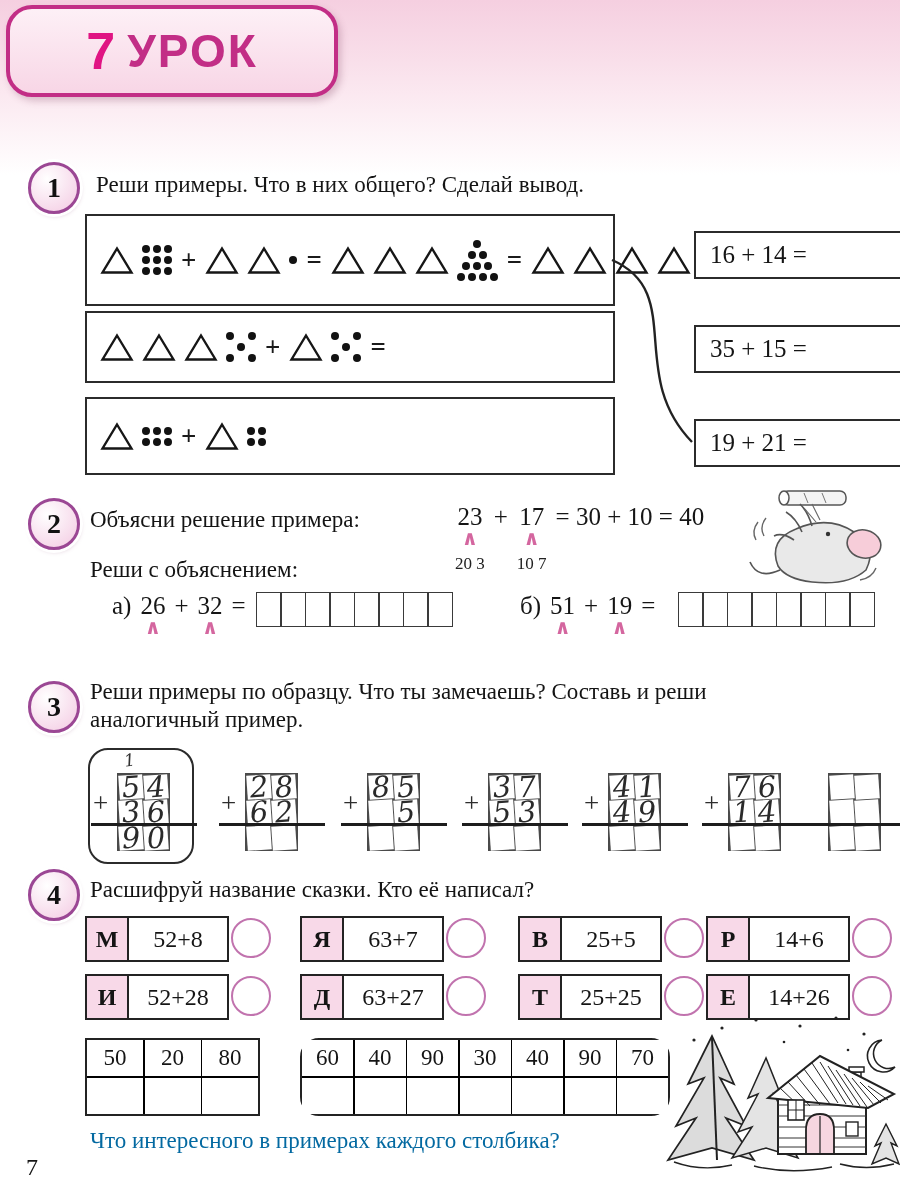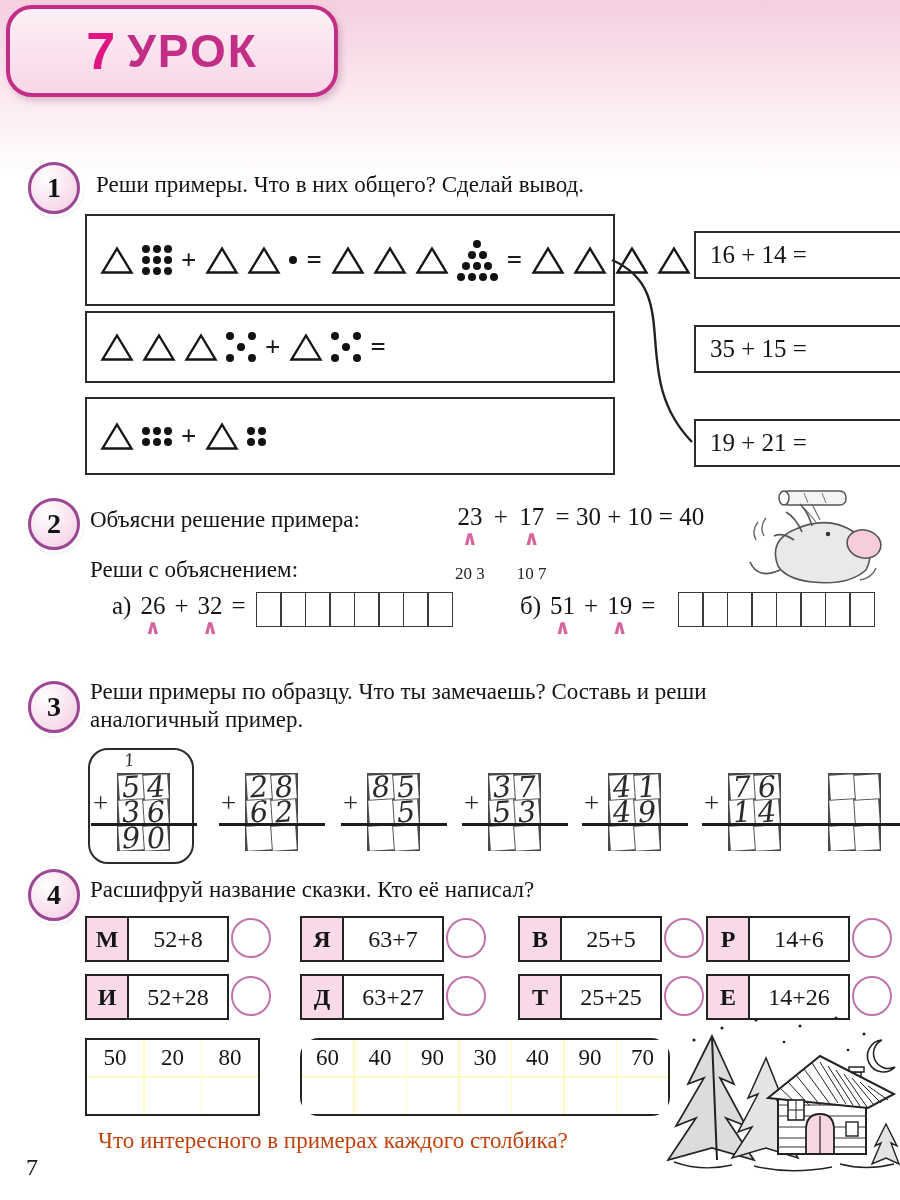--- a/index.html
+++ b/index.html
@@ -43,21 +43,21 @@
   .dots.pyr .dr{justify-content:center;}
   .dots i{width:8px;height:8px;border-radius:50%;background:#121212;display:block;}
 
   .ansbox{position:absolute;width:192px;height:44px;border:2.5px solid #2b2b2b;background:#fff;
     font-size:25px;display:flex;align-items:center;padding-left:14px;}
 
   
   .expr-row{position:absolute;display:flex;align-items:flex-start;gap:9px;font-size:25px;}
   .nstack{display:inline-flex;flex-direction:column;align-items:center;line-height:1.1;}
   .caret{color:var(--caret,#d4669f);font-size:20px;font-weight:bold;line-height:10px;margin-top:2px;}
-  .decomp{font-size:17px;color:#222;margin-top:22px;white-space:pre;}
+  .decomp{font-size:17px;color:#222;margin-top:12px;white-space:pre;}
   .strip{position:absolute;display:flex;gap:1.5px;background:#3a3a3a;border:1.5px solid #3a3a3a;}
   .scell{width:23px;height:33px;background:#fff;}
 
   
   .colwrap{position:absolute;top:25px;width:54px;}
   .roundbox{position:absolute;left:-29px;top:-25px;width:102px;height:112px;
     border:2.5px solid #2b2b2b;border-radius:20px;}
   .carry{position:absolute;left:7px;top:-23px;font-style:italic;font-size:17px;color:#333;
     font-family:"DejaVu Serif",serif;transform:rotate(-8deg);}
   .gplus{position:absolute;left:-24px;top:15px;font-size:27px;color:#2d2d2d;}
@@ -68,25 +68,25 @@
     color:#2a2a2a;transform:rotate(-4deg);}
   .ansline{position:absolute;left:-26px;top:50px;width:106px;height:3px;background:#1d1d1d;}
 
   
   .card{position:absolute;width:140px;height:42px;border:2.5px solid #232323;display:flex;background:#fff;}
   .card .letter{width:40px;background:var(--pink_fill,#f8d9e8);border-right:2px solid #232323;
     display:flex;align-items:center;justify-content:center;font-weight:bold;font-size:24px;}
   .card .expr{flex:1;display:flex;align-items:center;justify-content:center;font-size:24px;}
   .ring{position:absolute;width:36px;height:36px;border-radius:50%;
     border:2.5px solid var(--ring,#c173ae);background:#fff;}
-  .anstable{position:absolute;display:grid;gap:1.5px;background:#fef9c3;border:2.5px solid #232323;
+  .anstable{position:absolute;display:grid;gap:1.5px;background:#000000;border:2.5px solid #232323;
     grid-auto-rows:36px;}
   .tcell{background:#fff;display:flex;align-items:center;justify-content:center;font-size:23px;}
 
-  .footer-q{position:absolute;font-size:23px;color:#c2410c;margin-left:8px;}
+  .footer-q{position:absolute;font-size:23px;color:#0369a1;}
   .pagenum{position:absolute;font-size:24px;color:#141414;}
   svg.deco{position:absolute;pointer-events:none;}
 </style>
 </head>
 <body>
 
 <div class="page">
 
   <div class="top-grad"></div>
 

